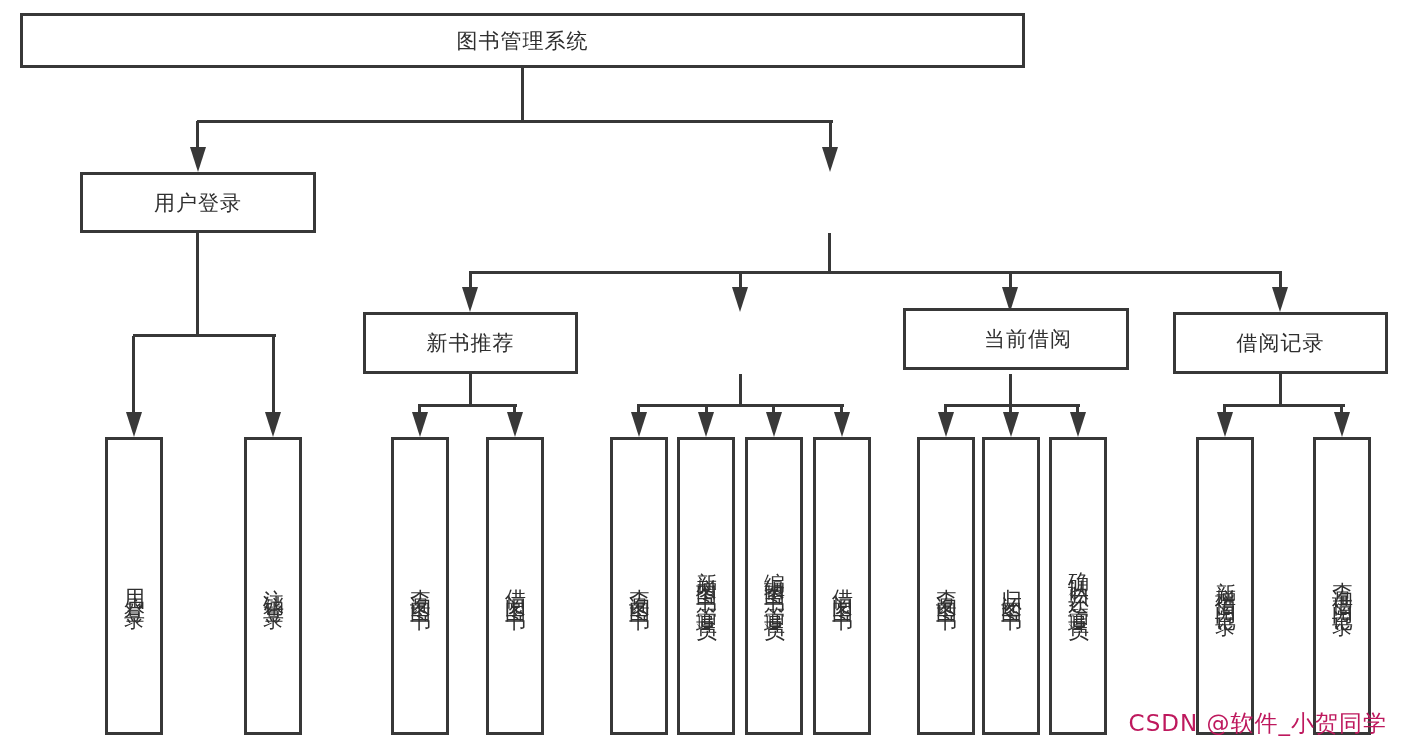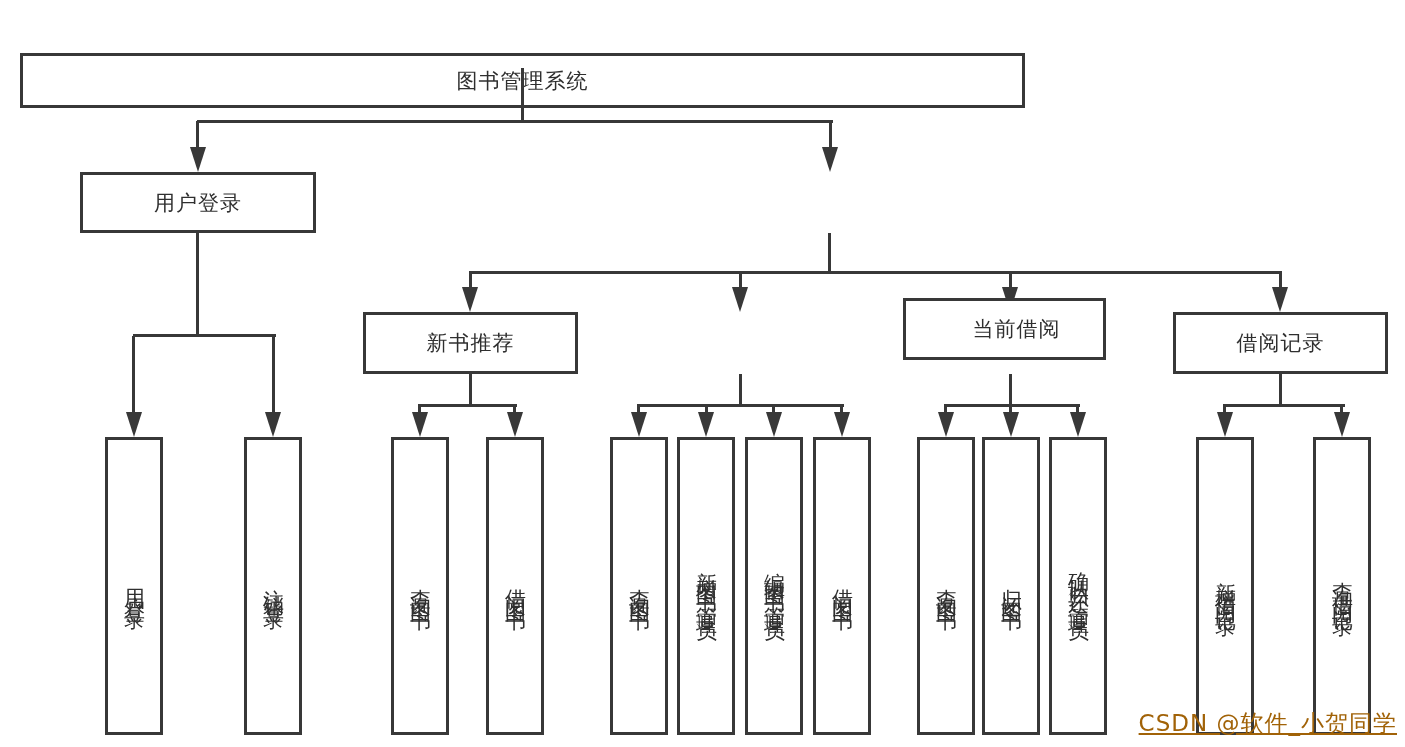--- a/index.html
+++ b/index.html
@@ -40,34 +40,33 @@
   }
   .arr{
     position:absolute;
     width:0;height:0;
     border-left:8px solid transparent;
     border-right:8px solid transparent;
     border-top:25px solid #383838;
   }
   .watermark{
     position:absolute;
-    right:8px;bottom:8px;
+    right:18px;bottom:8px;
     font-size:23px;
-    color:#a16207;
+    color:#be185d;
     letter-spacing:1px;
     white-space:nowrap;
-    text-decoration:underline;
   }
 </style>
 </head>
 <body>
 
 <div id="canvas">
 
-  <div class="box" style="left:20px;top:13px;width:1005px;height:55px;margin-top:40px;">
+  <div class="box" style="left:20px;top:13px;width:1005px;height:55px;">
     <span class="hlabel">图书管理系统</span>
   </div>
 
   <div class="line" style="left:521px;top:68px;width:3px;height:55px;"></div>
   <div class="line" style="left:197px;top:120px;width:636px;height:3px;"></div>
   <div class="line" style="left:196px;top:121px;width:3px;height:30px;"></div>
   <div class="line" style="left:829px;top:121px;width:3px;height:30px;"></div>
   <div class="arr" style="left:190px;top:147px;"></div>
   <div class="arr" style="left:822px;top:147px;"></div>
 
@@ -89,21 +88,21 @@
   <div class="line" style="left:1009px;top:272px;width:3px;height:18px;"></div>
   <div class="line" style="left:1279px;top:272px;width:3px;height:18px;"></div>
   <div class="arr" style="left:462px;top:287px;"></div>
   <div class="arr" style="left:732px;top:287px;"></div>
   <div class="arr" style="left:1002px;top:287px;"></div>
   <div class="arr" style="left:1272px;top:287px;"></div>
 
   <div class="box" style="left:363px;top:312px;width:215px;height:62px;">
     <span class="hlabel">新书推荐</span>
   </div>
-  <div class="box" style="left:903px;top:298px;width:203px;height:62px;padding-left:24px;">
+  <div class="box" style="left:903px;top:308px;width:226px;height:62px;padding-left:24px;">
     <span class="hlabel">当前借阅</span>
   </div>
   <div class="box" style="left:1173px;top:312px;width:215px;height:62px;font-family:Liberation Mono, monospace;">
     <span class="hlabel">借阅记录</span>
   </div>
 
   <div class="line" style="left:469px;top:374px;width:3px;height:33px;"></div>
   <div class="line" style="left:418px;top:404px;width:99px;height:3px;"></div>
   <div class="line" style="left:418px;top:405px;width:3px;height:12px;"></div>
   <div class="line" style="left:513px;top:405px;width:3px;height:12px;"></div>

